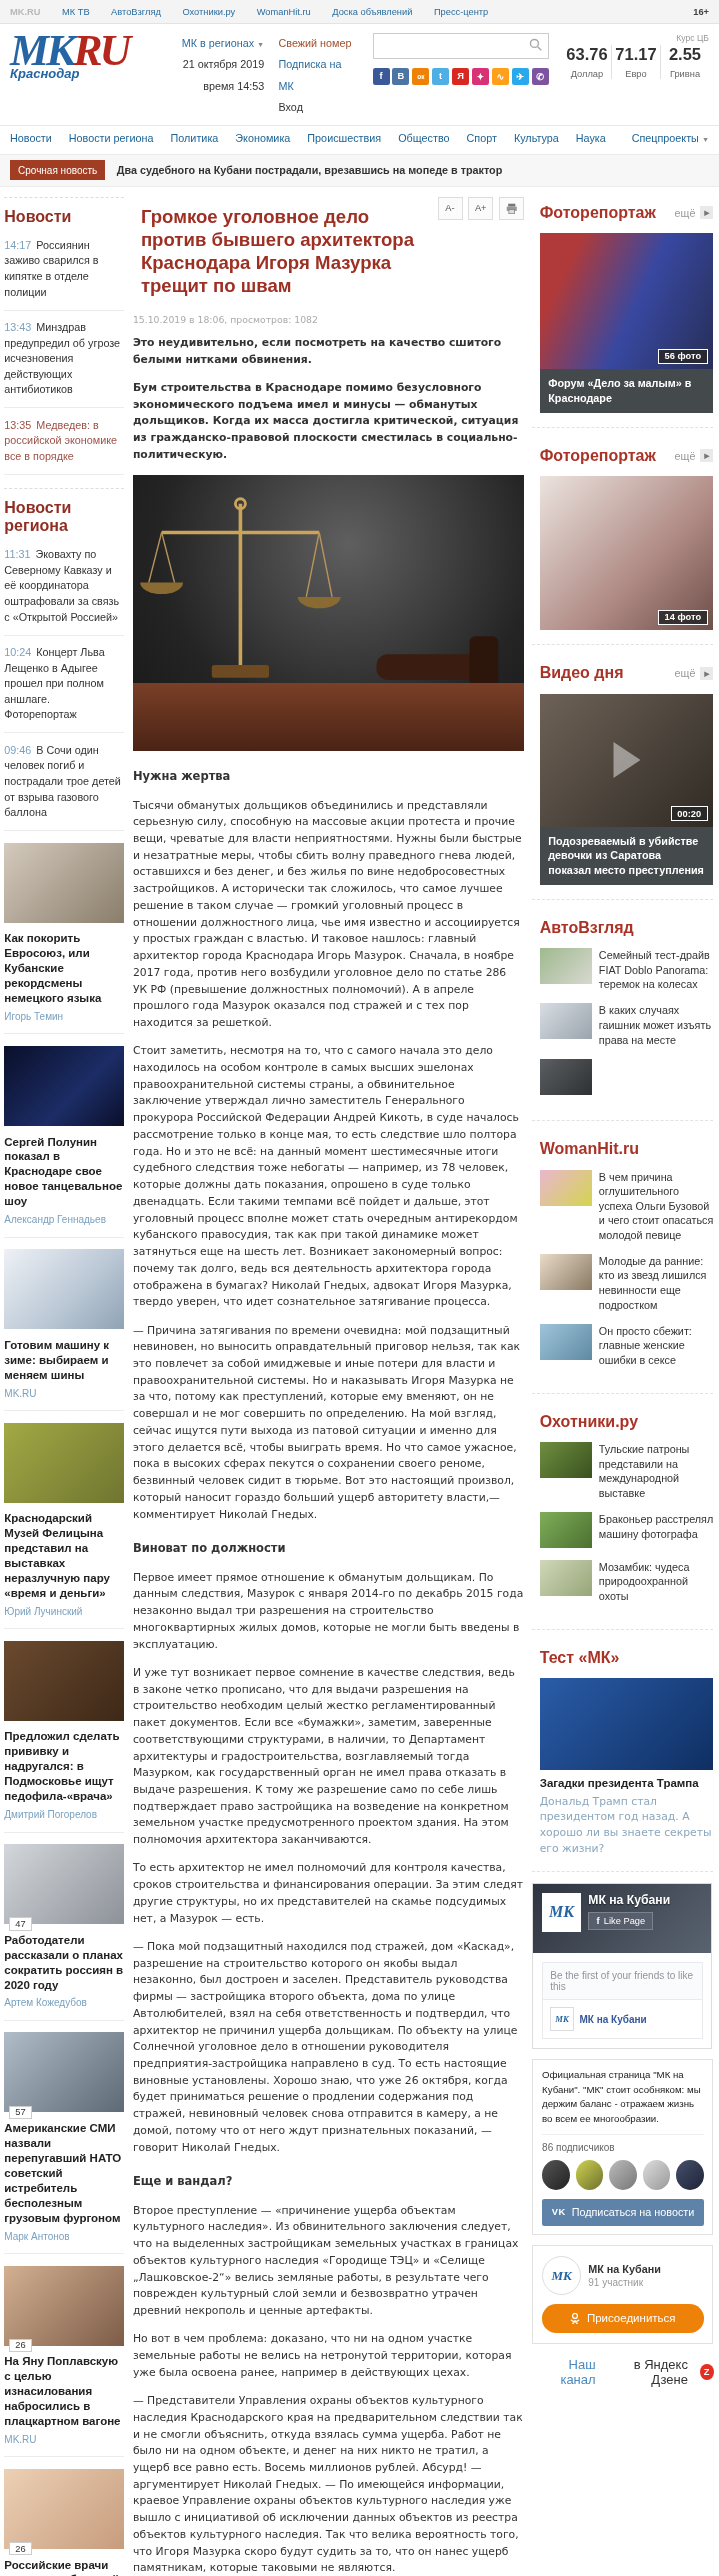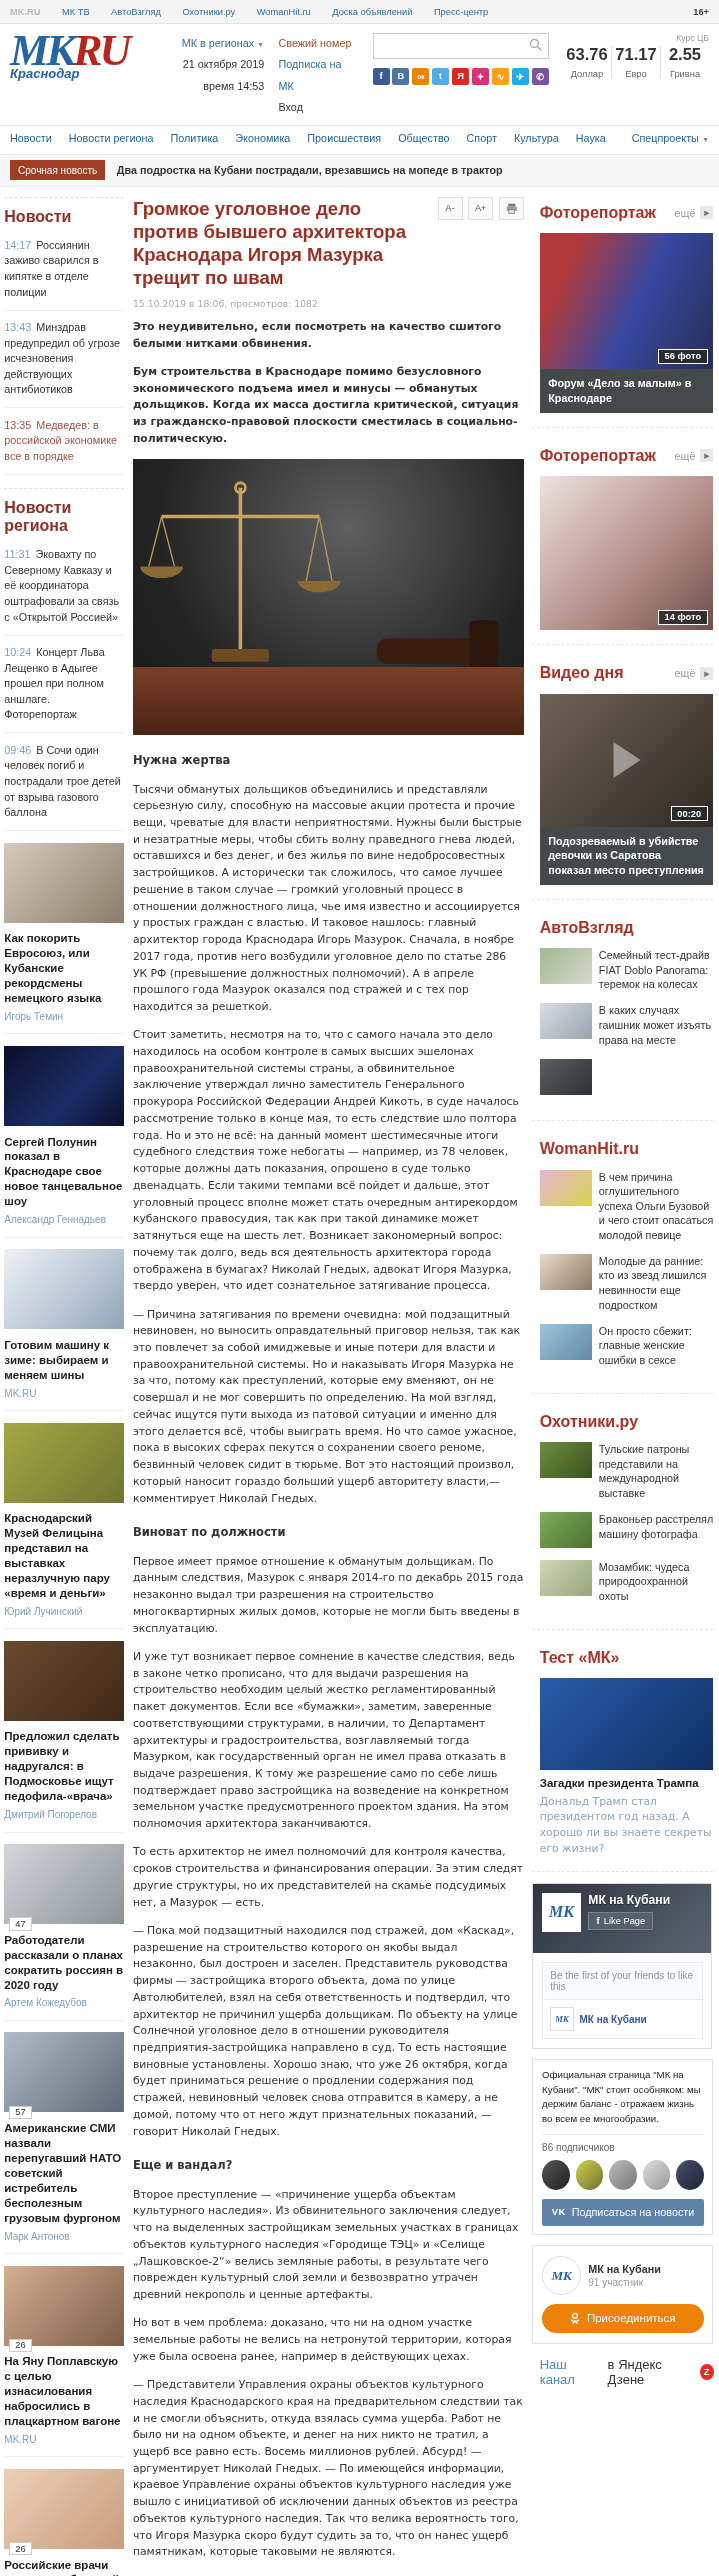--- a/index.html
+++ b/index.html
@@ -99,21 +99,21 @@
   .vk-avs{display:flex;gap:5.7px;margin:7.2px 0 8.6px;}
   .av{width:30px;height:30px;border-radius:50%;}
   .vk-btn{background:#5e82a8;color:#fff;font-size:10.8px;height:27px;border-radius:2.2px;display:flex;align-items:center;justify-content:center;gap:5.7px;}
   .vk-ic{font-weight:bold;font-size:9.3px;letter-spacing:0.7px;}
   .okw{border:0.7px solid #e1e1e1;padding:10px 8.6px;margin-top:10px;}
   .ok-row{display:flex;gap:7.2px;align-items:center;margin-bottom:8.6px;}
   .ok-logo{width:37px;height:37px;border-radius:50%;border:0.7px solid #ddd;background:#fff;display:flex;align-items:center;justify-content:center;color:#2565a3;font-weight:bold;font-style:italic;font-size:13px;font-family:"Liberation Serif",serif;}
   .ok-name{font-weight:bold;color:#333;font-size:10.8px;}
   .ok-members{color:#999;font-size:10px;margin-top:2.2px;}
   .ok-btn{background:#ee8208;color:#fff;font-size:11.5px;height:29px;border-radius:14.3px;display:flex;align-items:center;justify-content:center;gap:6.5px;}
-  .zen{padding:13px 0 4.3px 7.2px;font-size:13px;display:flex;align-items:center;gap:12px;}
+  .zen{padding:13px 0 4.3px 7.2px;font-size:13px;display:flex;align-items:center;gap:12px;text-align:right;}
   .zen .zlink{color:#4b8bbf;}
   .zen .zi{width:16px;height:16px;border-radius:50%;background:#e52e22;color:#fff;font-size:9.3px;font-weight:bold;display:flex;align-items:center;justify-content:center;}
   
   .th1{background:linear-gradient(135deg,#0a0f2a,#1c2d66 60%,#0a0f2a);}
   .th2{background:linear-gradient(135deg,#d4cabd,#8a7d6b);}
   .th3{background:linear-gradient(135deg,#eef1f6,#b9c6d4 60%,#8fa3b5);}
   .th4{background:linear-gradient(135deg,#a2a944,#6f7530);}
   .th5{background:linear-gradient(135deg,#6b4a2f,#3d2817);}
   .th6{background:linear-gradient(135deg,#d3d7dc,#8d9298);}
   .th7{background:linear-gradient(135deg,#b0bcc8,#5d6a76);}
@@ -216,21 +216,21 @@
   <span class="nitem">Происшествия</span>
   <span class="nitem">Общество</span>
   <span class="nitem">Спорт</span>
   <span class="nitem">Культура</span>
   <span class="nitem">Наука</span>
   <span class="special"><span>Спецпроекты</span> <span class="caret">▼</span></span>
 </div>
 
 <div class="breaking">
   <span class="bbadge">Срочная новость</span>
-  <span class="btext">Два подростка на Кубани пострадали, врезавшись на мопеде в трактор</span>
+  <span class="btext">Два судебного на Кубани пострадали, врезавшись на мопеде в трактор</span>
 </div>
 
 <div class="content">
 
   <div class="lcol">
     <div class="side-sec-title">Новости</div>
     <div class="news-item"><span class="news-time">14:17</span><span>Россиянин заживо сварился в кипятке в отделе полиции</span></div>
     <div class="news-item"><span class="news-time">13:43</span><span>Минздрав предупредил об угрозе исчезновения действующих антибиотиков</span></div>
     <div class="news-item visited"><span class="news-time">13:35</span><span>Медведев: в российской экономике все в порядке</span></div>
 
@@ -290,21 +290,21 @@
           <span class="cbadge">26</span>
         </div>
       <div class="card-title">Российские врачи прописали больной раком девочке мазь от растяжений</div>
 
     </div>
 
   </div>
 
   <div class="mcol">
     <div class="a-head">
-      <h1 class="a-title" style="margin:0">Громкое уголовное дело против бывшего архитектора Краснодара Игоря Мазурка трещит по швам</h1>
+      <h1 class="a-title" style="margin:8px">Громкое уголовное дело против бывшего архитектора Краснодара Игоря Мазурка трещит по швам</h1>
       <div class="a-tools">
         <div class="toolbtn">A-</div>
         <div class="toolbtn">A+</div>
         <div class="toolbtn">
           <svg width="11.5" height="11.5" viewBox="0 0 16 16">
               <rect x="3" y="1" width="10" height="4" fill="#777"></rect>
               <rect x="1" y="5" width="14" height="6" fill="#999"></rect>
               <rect x="4" y="9" width="8" height="6" fill="#ddd" stroke="#777"></rect>
             </svg>
         </div>

